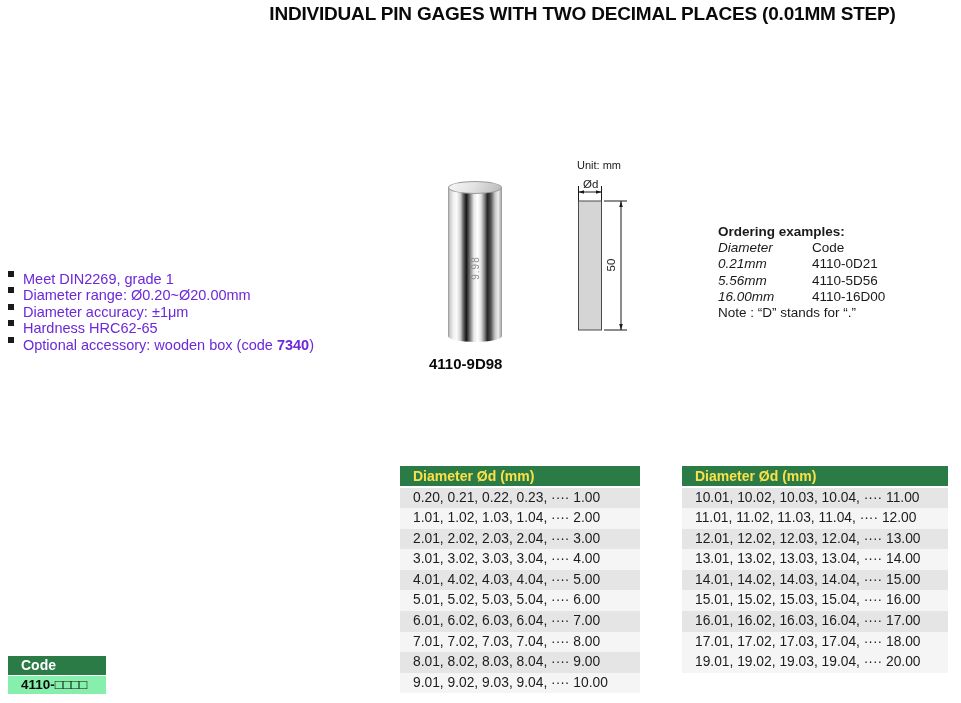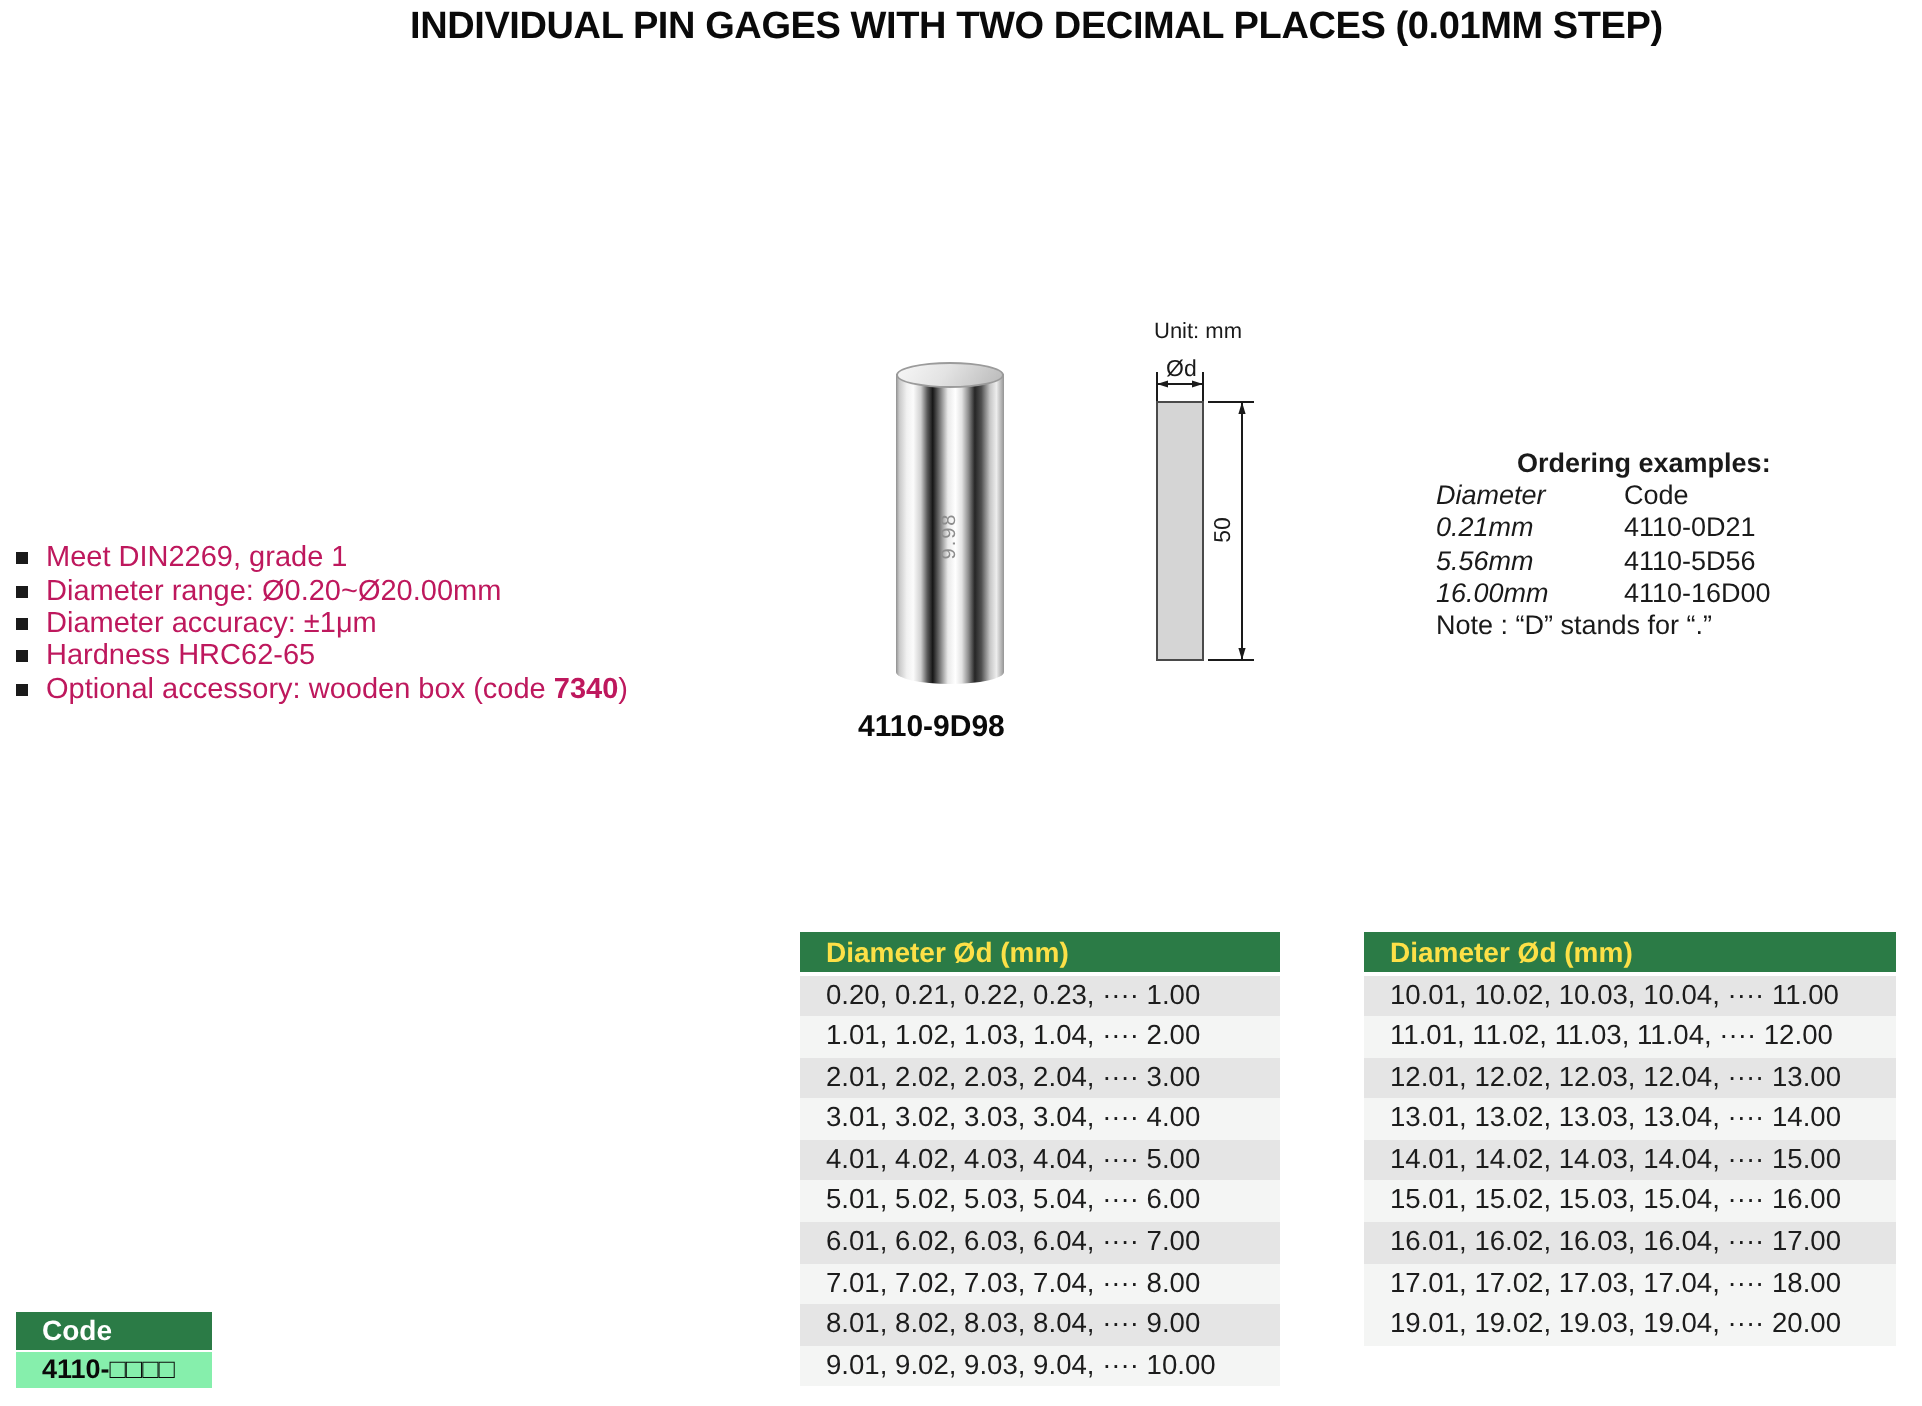--- a/index.html
+++ b/index.html
@@ -4,27 +4,27 @@
 <style>
   html,body { margin:0; padding:0; background:#ffffff; }
   .page {
     position:relative; width:961px; height:703px; background:#ffffff;
     font-family:"Liberation Sans", sans-serif; color:#111; overflow:hidden;
   }
 
   
   .title {
     position:absolute; left:205px; top:3px; width:755px;
-    text-align:left; font-size:19px; font-weight:bold; color:#0a0a0a;
+    text-align:center; font-size:19px; font-weight:bold; color:#0a0a0a;
     letter-spacing:-0.2px; white-space:nowrap;
   }
 
   
   .features { position:absolute; left:8px; top:271px; }
-  .feat-item { display:flex; align-items:center; height:16.4px; font-size:14.5px; color:#be185d; white-space:nowrap; }
+  .feat-item { display:flex; height:16.4px; font-size:14.5px; color:#6d28d9; white-space:nowrap; }
   .bullet { width:6px; height:6px; background:#1a1a1a; margin-right:9px; flex:0 0 auto; }
   .bold { font-weight:bold; }
 
   
   .pin { position:absolute; left:448px; top:181px; width:54px; height:161px; }
   .pin-body {
     position:absolute; left:0; top:6px; width:54px; height:155px;
     background:linear-gradient(90deg,
       #8f8f8f 0%, #c8c8c8 3%, #f1f1f1 10%, #fbfbfb 16%, #cfcfcf 23%,
       #5a5a5a 29%, #161616 34%, #6e6e6e 40%, #e9e9e9 48%, #ffffff 55%,
@@ -39,21 +39,21 @@
     border:1px solid #9b9b9b; box-sizing:border-box;
   }
   .pin-engraving {
     position:absolute; left:50%; top:52%; transform:translate(-50%,-50%) rotate(-90deg);
     font-size:10px; color:#8d8d8d; letter-spacing:1px; white-space:nowrap;
   }
   .pin-caption { position:absolute; left:429px; top:355px; font-size:15px; font-weight:bold; color:#0a0a0a; }
 
   
   .ordering { position:absolute; left:718px; top:224px; font-size:13.5px; line-height:16.2px; color:#1a1a1a; white-space:nowrap; }
-  .ordering .o-title { font-weight:bold;text-align:right; }
+  .ordering .o-title { font-weight:bold; }
   .o-row { display:flex; }
   .o-col1 { width:94px; flex:0 0 auto;font-style:italic; }
 
   
   .dtable { position:absolute; top:466px; }
   .dtable.left  { left:400px; width:240px; }
   .dtable.right { left:682px; width:266px; }
   .t-head {
     height:20px; line-height:20px; background:#2b7b46; color:#fde047;
     font-weight:bold; font-size:14px; padding-left:13px; margin-bottom:1.5px;

